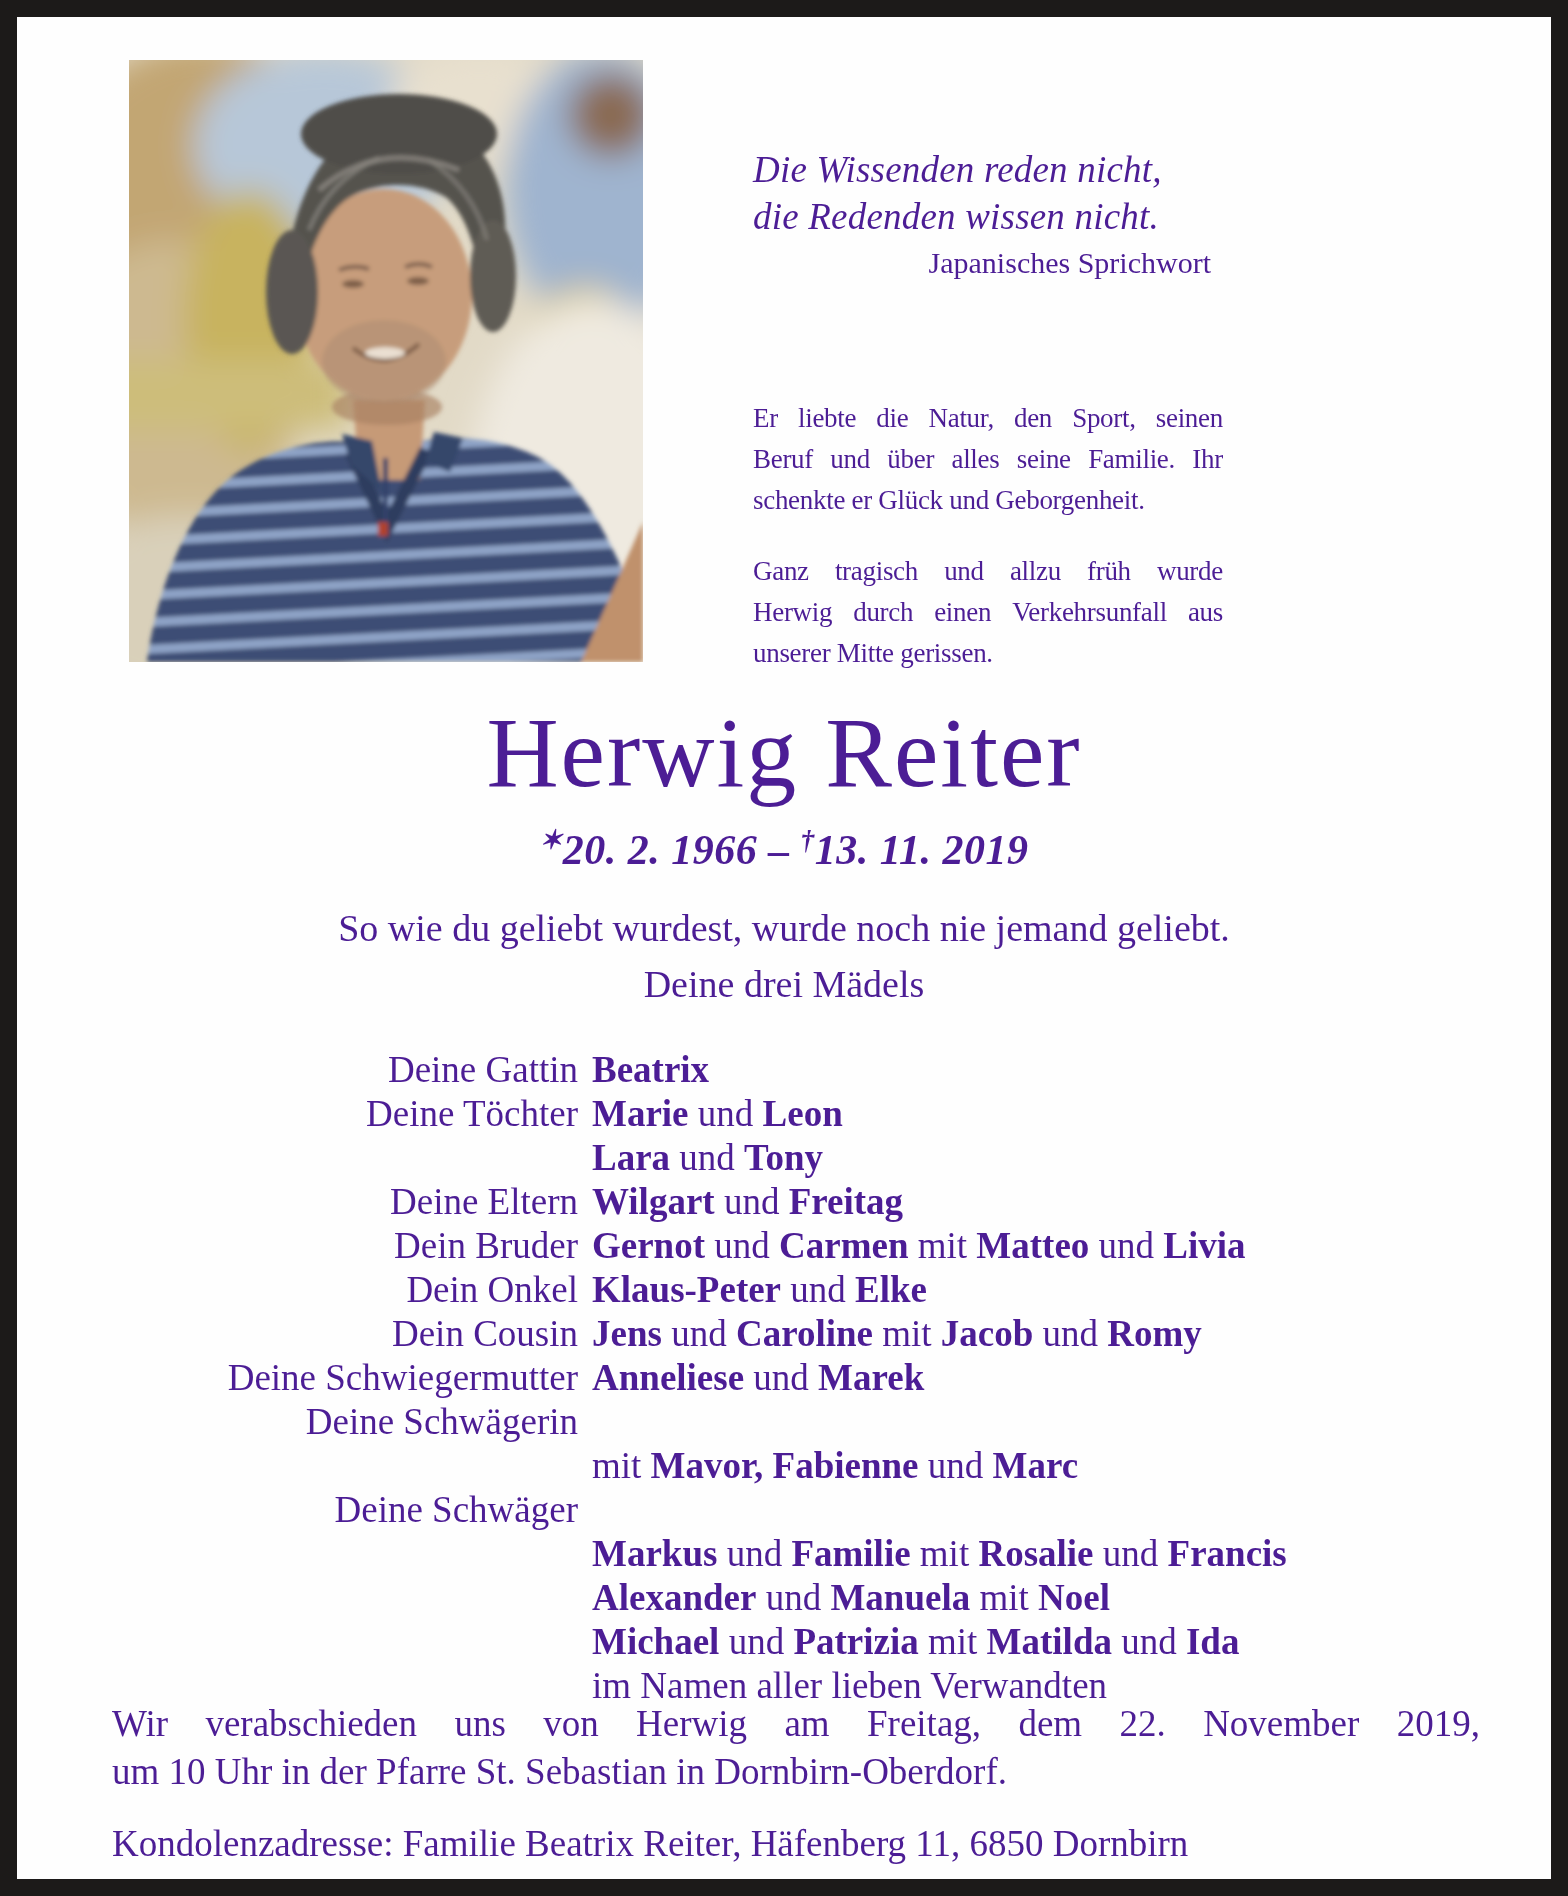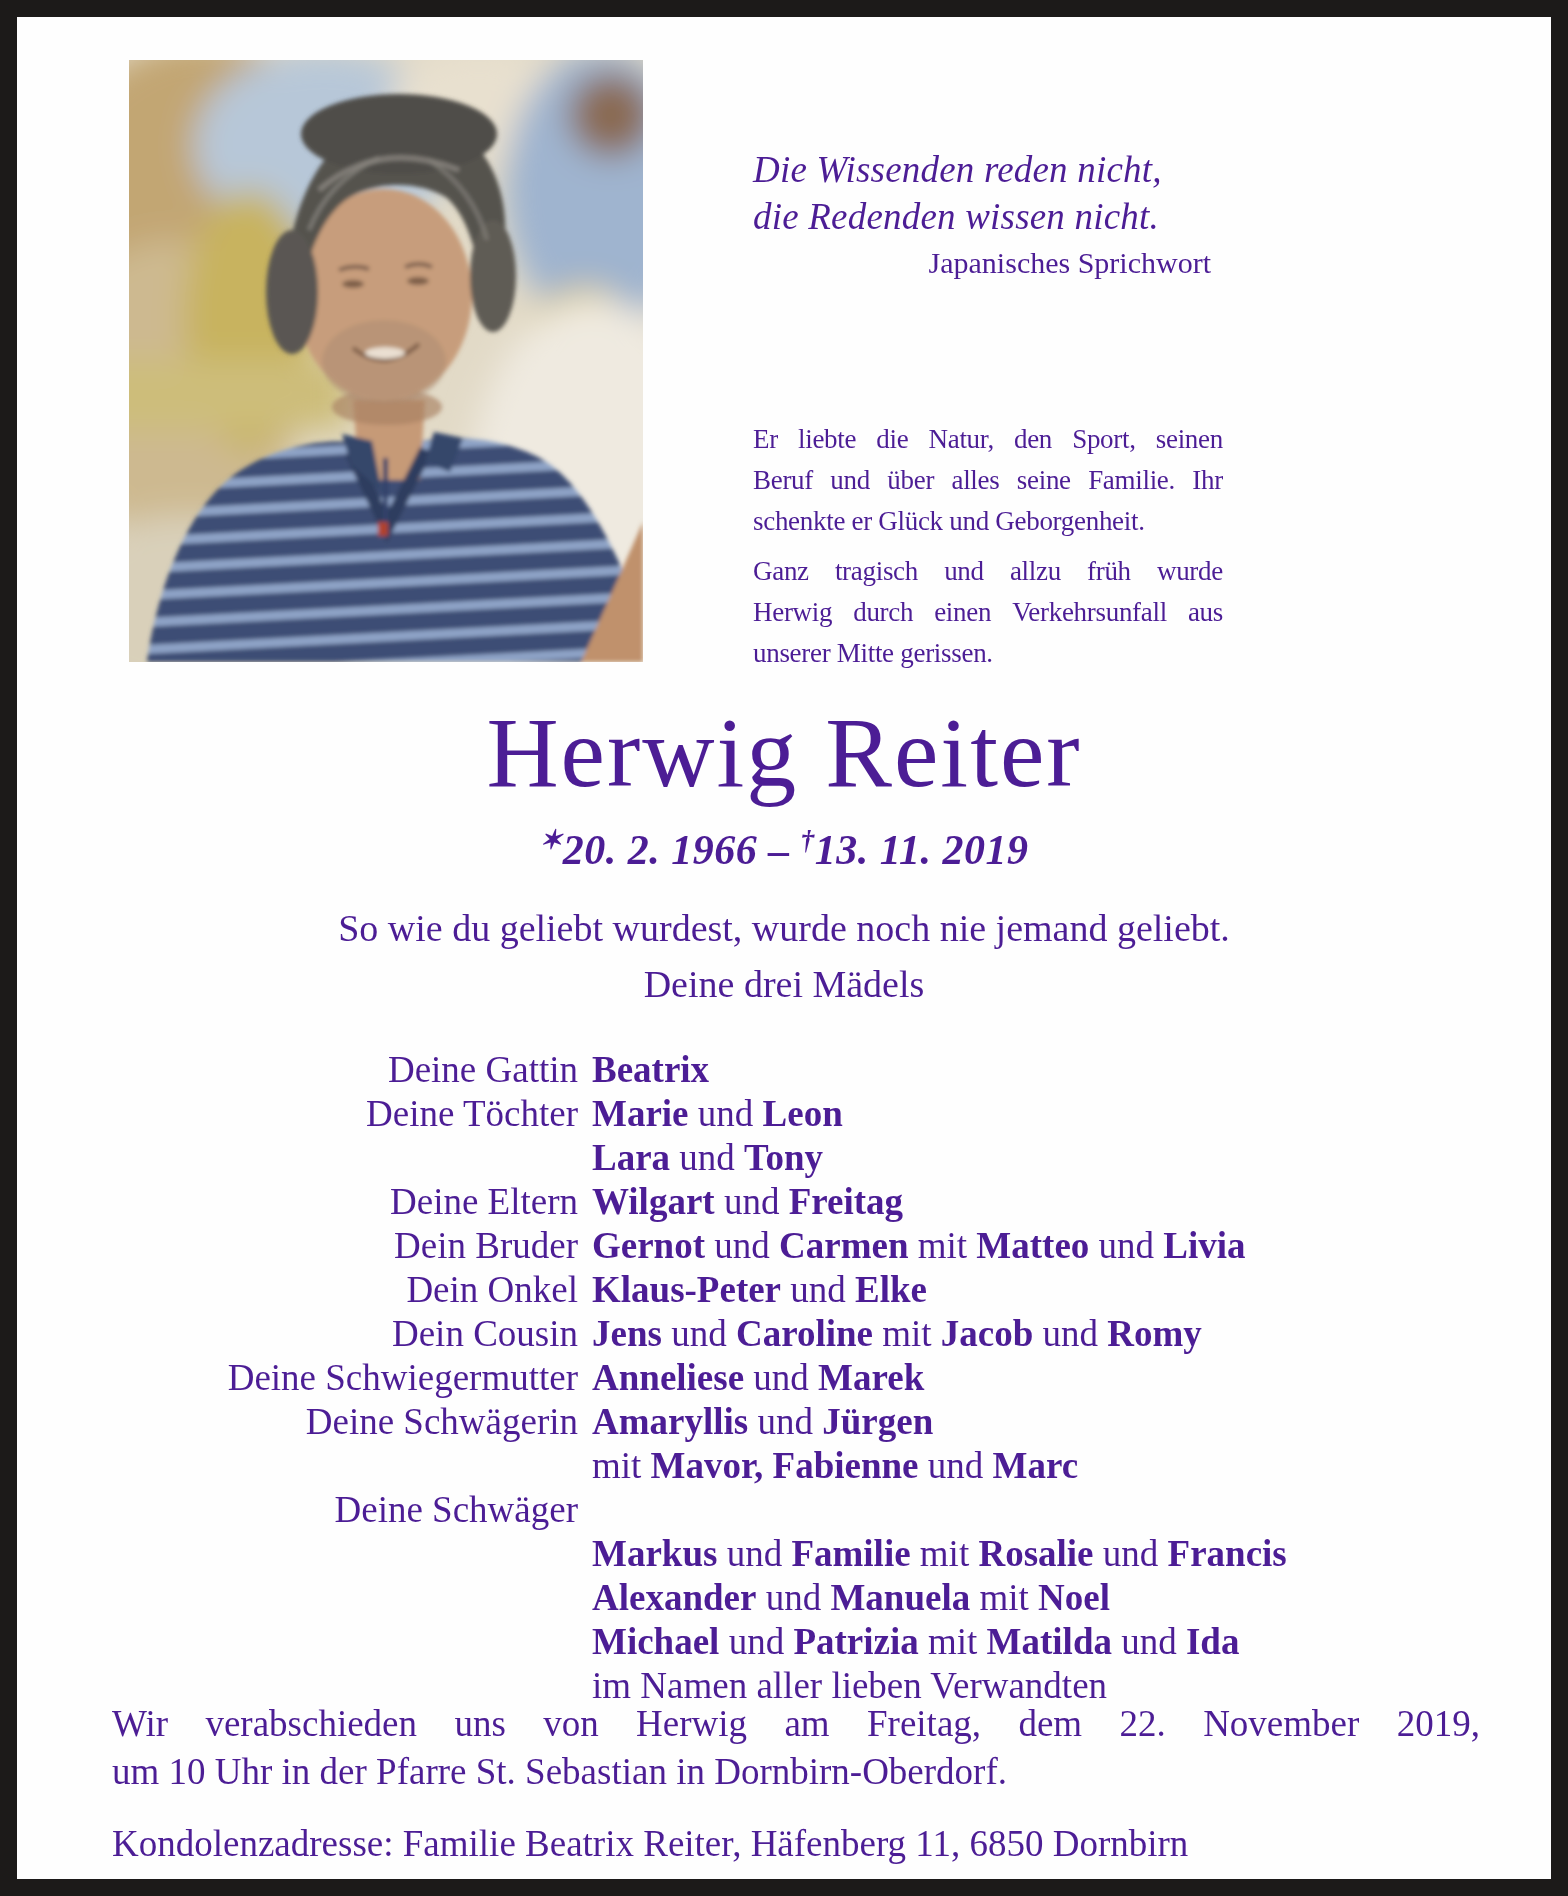--- a/index.html
+++ b/index.html
@@ -33,21 +33,21 @@
     letter-spacing:0.2px;
   }
   .attribution{
     left:753px;top:246px;width:458px;
     text-align:right;font-size:30px;
   }
   .intro{
     left:753px;width:470px;
     font-size:27px;line-height:41px;letter-spacing:-0.3px;
   }
-  .intro-1{top:398px;margin-top:21px;}
+  .intro-1{top:398px;}
   .intro-2{top:551px;}
 
   .jline{display:flex;justify-content:space-between;}
   .jlast{text-align:left;}
 
   
   .deceased-name{
     left:0;top:698px;width:100%;
     text-align:center;
     font-size:100px;line-height:110px;letter-spacing:2px;
@@ -212,21 +212,21 @@
 
   <div class="abs family">
       <div class="frow"><div class="flabel">Deine Gattin</div><div class="fparts"><span class="bold">Beatrix</span></div></div>
       <div class="frow"><div class="flabel">Deine Töchter</div><div class="fparts"><span class="bold">Marie</span><span> und </span><span class="bold">Leon</span></div></div>
       <div class="frow"><div class="flabel"></div><div class="fparts"><span class="bold">Lara</span><span> und </span><span class="bold">Tony</span></div></div>
       <div class="frow"><div class="flabel">Deine Eltern</div><div class="fparts"><span class="bold">Wilgart</span><span> und </span><span class="bold">Freitag</span></div></div>
       <div class="frow"><div class="flabel">Dein Bruder</div><div class="fparts"><span class="bold">Gernot</span><span> und </span><span class="bold">Carmen</span><span> mit </span><span class="bold">Matteo</span><span> und </span><span class="bold">Livia</span></div></div>
       <div class="frow"><div class="flabel">Dein Onkel</div><div class="fparts"><span class="bold">Klaus-Peter</span><span> und </span><span class="bold">Elke</span></div></div>
       <div class="frow"><div class="flabel">Dein Cousin</div><div class="fparts"><span class="bold">Jens</span><span> und </span><span class="bold">Caroline</span><span> mit </span><span class="bold">Jacob</span><span> und </span><span class="bold">Romy</span></div></div>
       <div class="frow"><div class="flabel">Deine Schwiegermutter</div><div class="fparts"><span class="bold">Anneliese</span><span> und </span><span class="bold">Marek</span></div></div>
-      <div class="frow"><div class="flabel">Deine Schwägerin</div><div class="fparts"><span class="bold">Amaryllis</span><span> und </span><span class="bold">Jürgen</span></div></div>
+      <div class="frow"><div class="flabel">Deine Schwägerin</div></div>
       <div class="frow"><div class="flabel"></div><div class="fparts"><span>mit </span><span class="bold">Mavor, Fabienne</span><span> und </span><span class="bold">Marc</span></div></div>
       <div class="frow"><div class="flabel">Deine Schwäger</div></div>
       <div class="frow"><div class="flabel"></div><div class="fparts"><span class="bold">Markus</span><span> und </span><span class="bold">Familie</span><span> mit </span><span class="bold">Rosalie</span><span> und </span><span class="bold">Francis</span></div></div>
       <div class="frow"><div class="flabel"></div><div class="fparts"><span class="bold">Alexander</span><span> und </span><span class="bold">Manuela</span><span> mit </span><span class="bold">Noel</span></div></div>
       <div class="frow"><div class="flabel"></div><div class="fparts"><span class="bold">Michael</span><span> und </span><span class="bold">Patrizia</span><span> mit </span><span class="bold">Matilda</span><span> und </span><span class="bold">Ida</span></div></div>
       <div class="frow"><div class="flabel"></div><div class="fparts"><span>im Namen aller lieben Verwandten</span></div></div>
     </div>
 
   <div class="abs farewell">
       <div class="jline">

